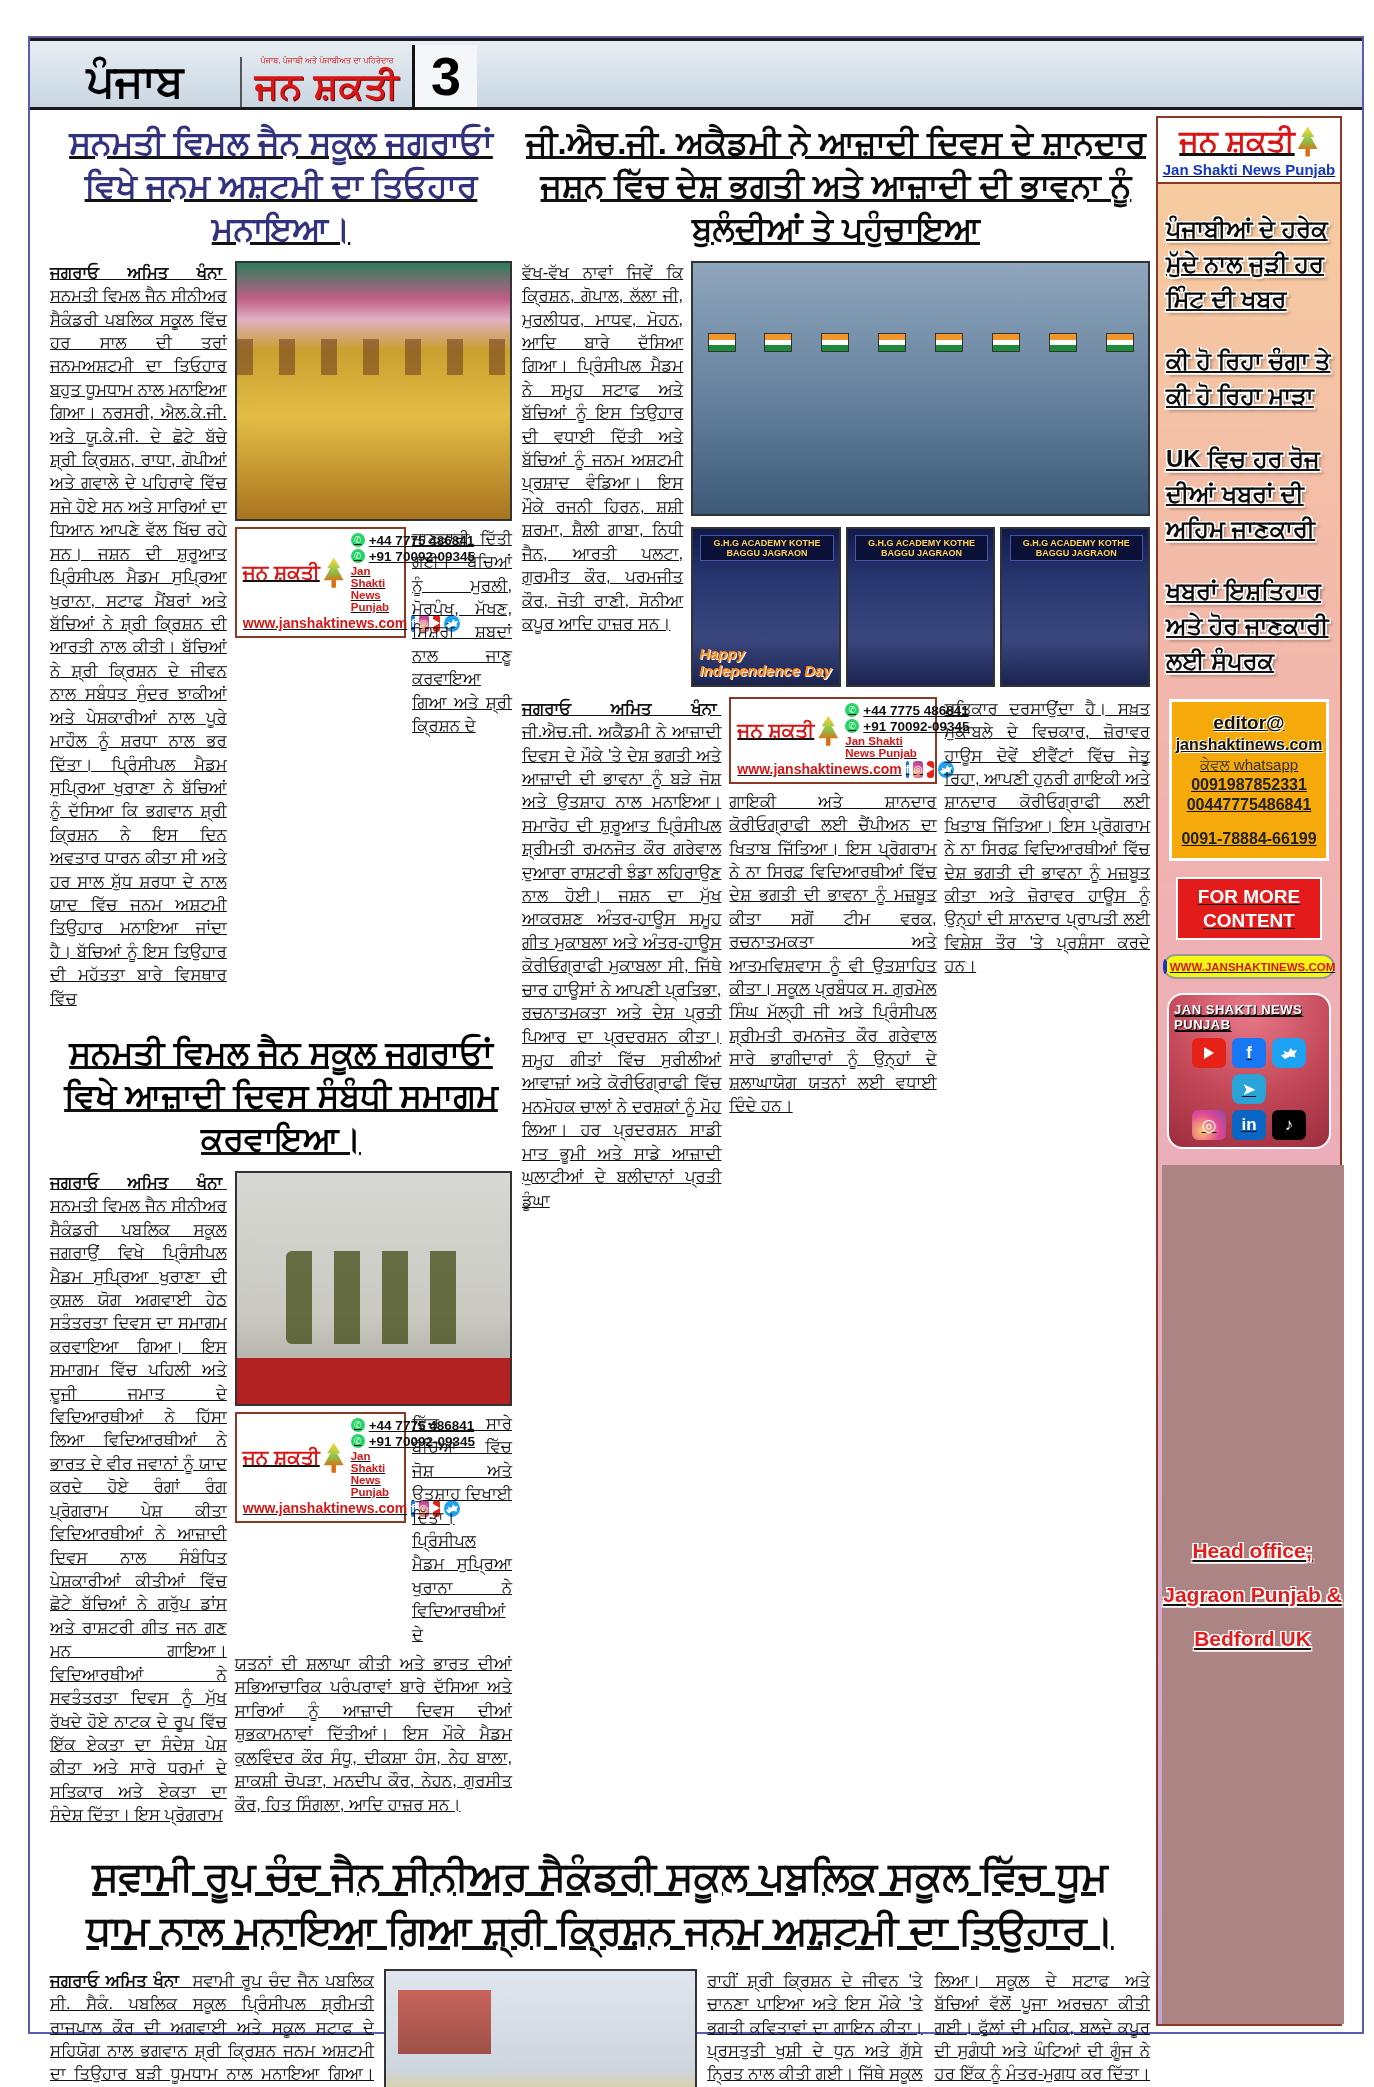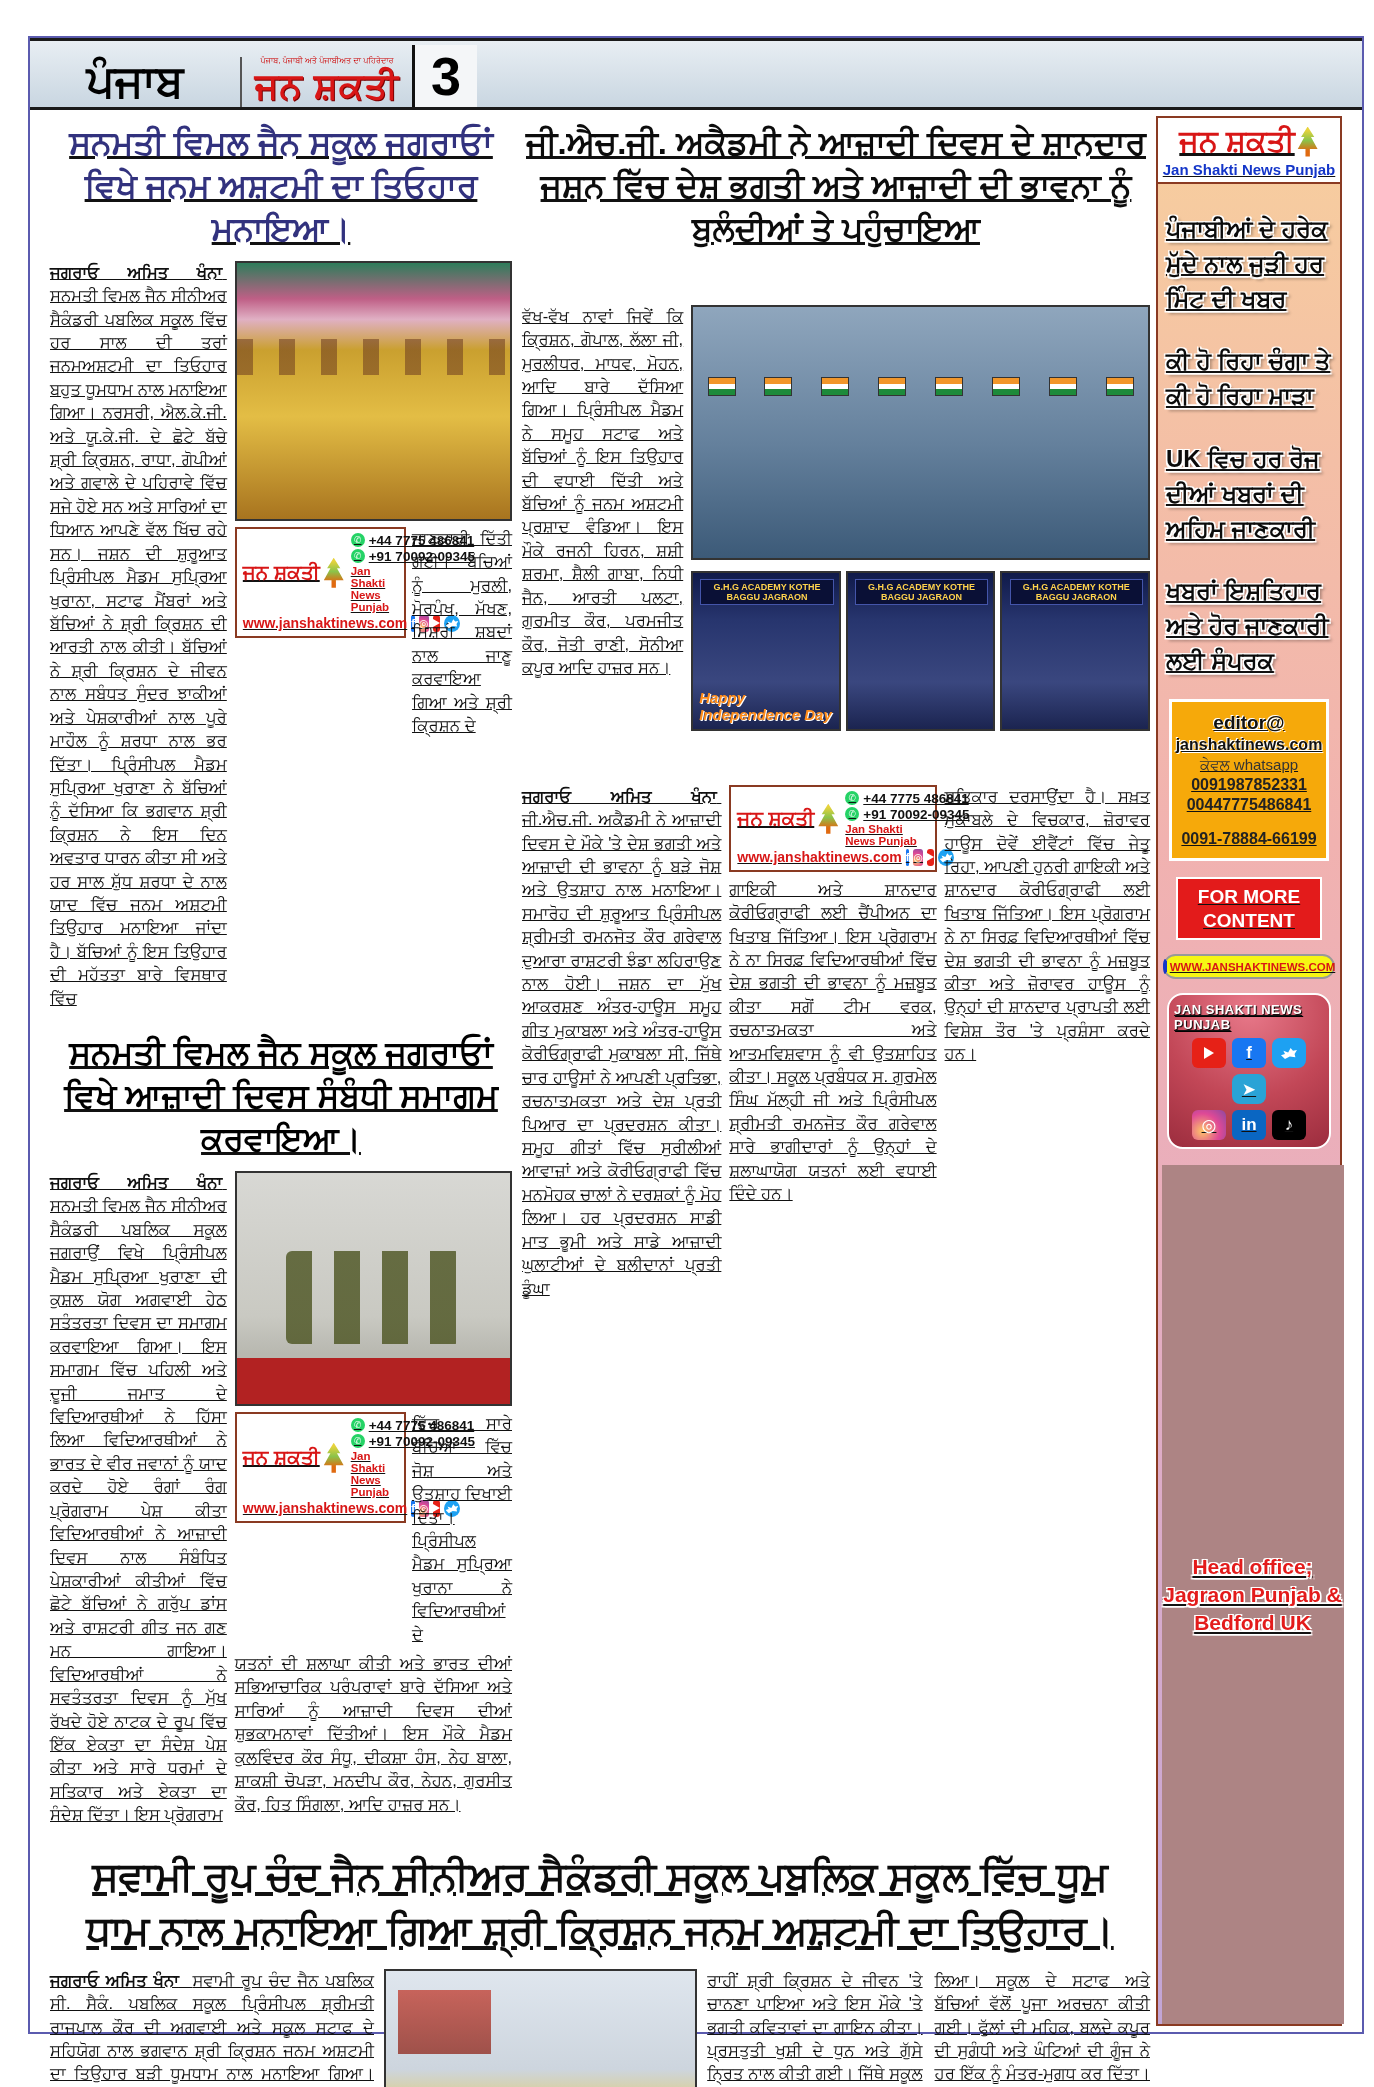--- a/index.html
+++ b/index.html
@@ -13,21 +13,21 @@
   .hd-brand{width:170px;display:flex;flex-direction:column;align-items:center;justify-content:center;border-left:2px solid #555;}
   .hd-brand .tag{font-size:8px;color:#c00;line-height:1;}
   .hd-brand .nm{font-size:36px;font-weight:bold;color:#d81616;letter-spacing:1px;text-shadow:1px 1px 0 #7a0000;}
   .hd-page{width:62px;background:#f4f6f8;border-left:3px solid #111;display:flex;align-items:center;justify-content:center;font-size:54px;font-weight:bold;color:#000;}
   
   .main{flex:1;display:flex;gap:6px;padding:6px 20px;min-height:0;text-decoration:underline;}
   .content{flex:1;min-width:0;display:flex;flex-direction:column;}
   
   .band-top{display:flex;gap:10px;}
   .colA{width:42%;display:flex;flex-direction:column;}
-  .colB{width:58%;display:flex;flex-direction:column;gap:44px;}
+  .colB{width:58%;display:flex;flex-direction:column;}
   h2.blue{color:#32327e;}
   h2.red{color:#000000;}
   h2.black{color:#0c0c0c;}
   h2{font-size:33px;line-height:1.3;text-align:center;margin:6px 4px 10px;font-weight:bold;}
   h2.big{font-size:40px;line-height:1.35;margin:14px 10px 12px;}
   .body-txt{font-size:16.5px;line-height:1.42;text-align:justify;color:#101010;}
   .byline{font-weight:bold;}
   .art-row{display:flex;gap:8px;align-items:flex-start;}
   .w38{width:40%;} .w62{width:60%;}
   .stack{display:flex;flex-direction:column;gap:6px;}
@@ -84,21 +84,21 @@
   .sb-web{background:#f6f614;border:2px solid #999;border-radius:14px;width:94%;box-sizing:border-box;margin-top:14px;padding:3px 2px;display:flex;align-items:center;justify-content:center;gap:3px;}
   .sb-web .t{color:#d81616;font-weight:bold;font-size:11.5px;white-space:nowrap;}
   .globe{width:15px;height:15px;border-radius:50%;border:2px solid #1436c9;position:relative;box-sizing:border-box;}
   .globe:before{content:"";position:absolute;left:45%;top:0;width:2px;height:100%;background:#1436c9;}
   .globe:after{content:"";position:absolute;top:45%;left:0;height:2px;width:100%;background:#1436c9;}
   .sb-social{border:2px solid #fff;border-radius:16px;background:radial-gradient(circle at 50% 10%,#e8798a,#c24757 55%,#9c2d3e);width:90%;box-sizing:border-box;margin-top:14px;padding:7px 5px;display:flex;flex-direction:column;align-items:center;gap:6px;}
   .sb-social .lbl{color:#fff;font-weight:bold;font-size:13px;letter-spacing:.5px;text-shadow:1px 1px 1px #000;}
   .srow{display:flex;gap:6px;justify-content:center;flex-wrap:wrap;}
   .bigico{width:34px;height:30px;border-radius:6px;display:flex;align-items:center;justify-content:center;color:#fff;font-weight:bold;font-size:17px;}
   .bigico .play{border-left:10px solid #fff;border-top:6px solid transparent;border-bottom:6px solid transparent;}
-  .sb-office{background:#ad8484;width:100%;box-sizing:border-box;flex:1;margin-top:16px;display:flex;flex-direction:column;align-items:center;justify-content:center;gap:4px;margin-left:7px;}
+  .sb-office{background:#ad8484;width:100%;box-sizing:border-box;flex:1;margin-top:16px;display:flex;flex-direction:column;align-items:center;justify-content:center;gap:20px;margin-left:7px;}
   .sb-office div{color:#e31b1b;font-weight:bold;font-size:21px;text-shadow:-1.5px -1.5px 0 #fff,1.5px -1.5px 0 #fff,-1.5px 1.5px 0 #fff,1.5px 1.5px 0 #fff;}
   
   .band-bottom{margin-top:8px;}
   .bot-row{display:flex;gap:10px;align-items:flex-start;}
   .bot-c1{width:30%;} .bot-c2{width:29%;} .bot-c3{width:41%;column-count:2;column-gap:12px;}
   .bird{width:16px;height:13px;background:#fff;clip-path:polygon(0 65%,25% 55%,15% 30%,45% 45%,60% 10%,75% 30%,100% 25%,85% 55%,90% 80%,55% 75%,25% 95%);}
 </style>
 </head>
 <body>
 

